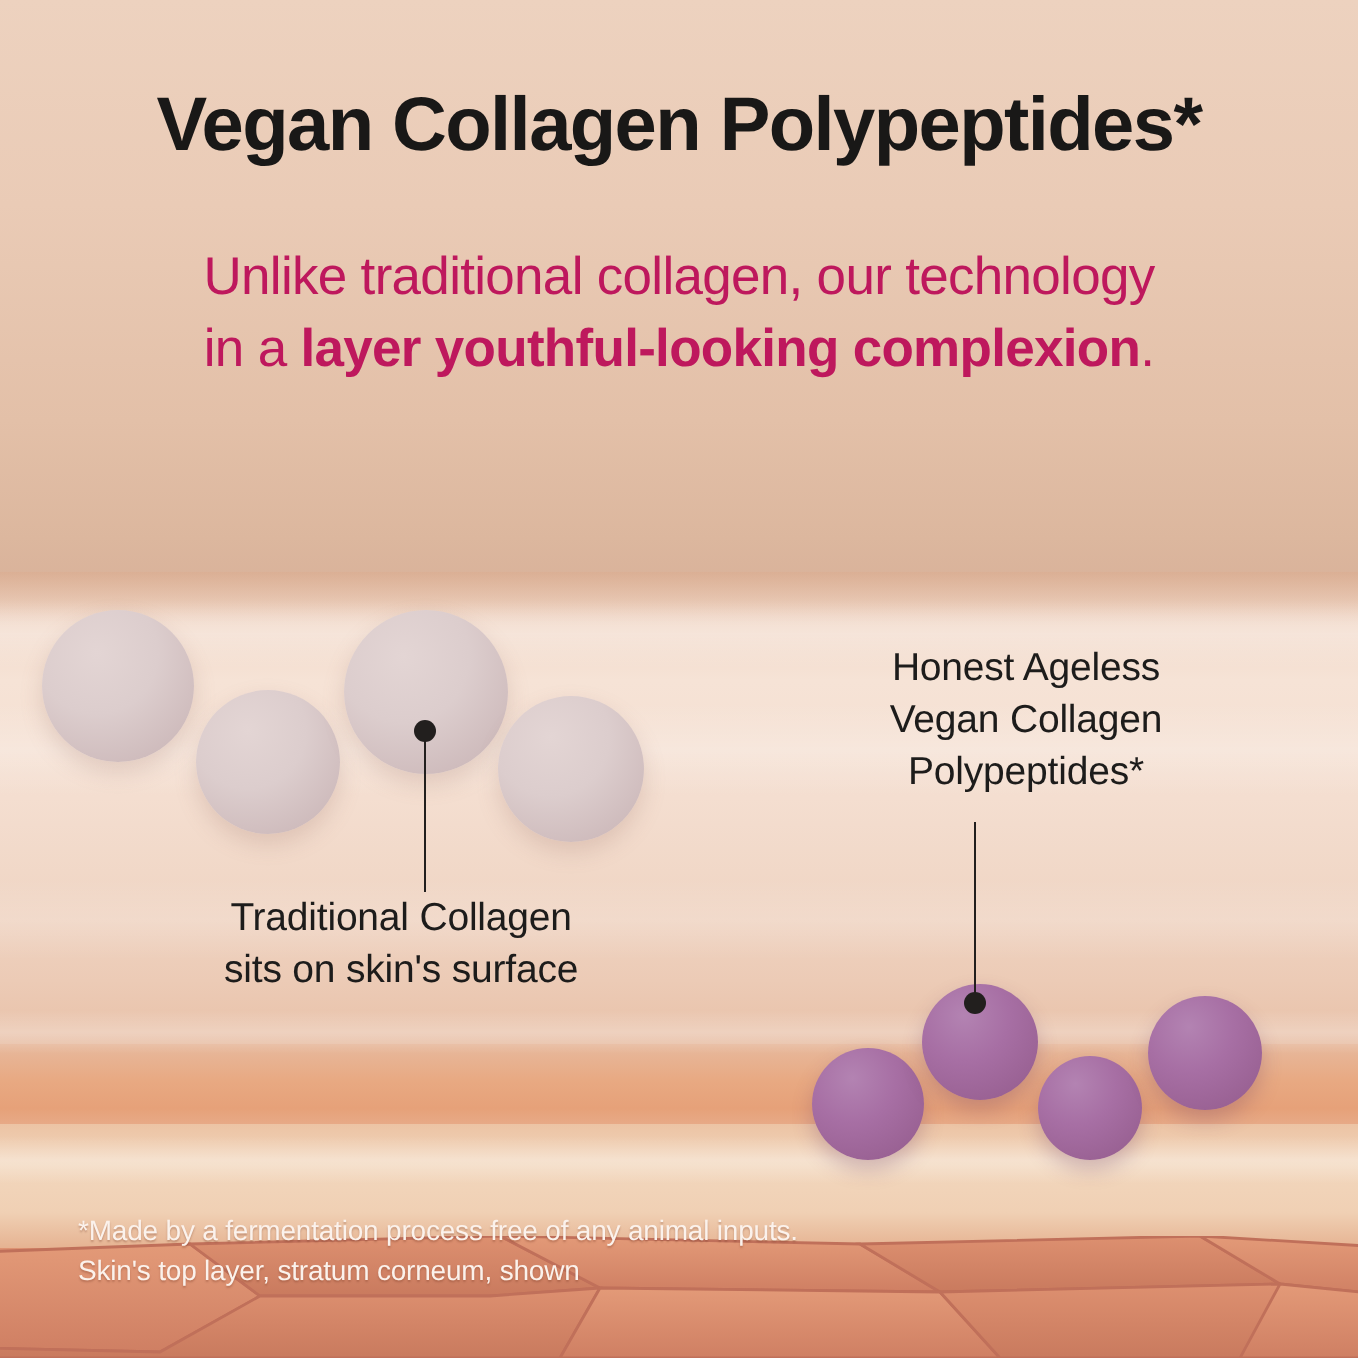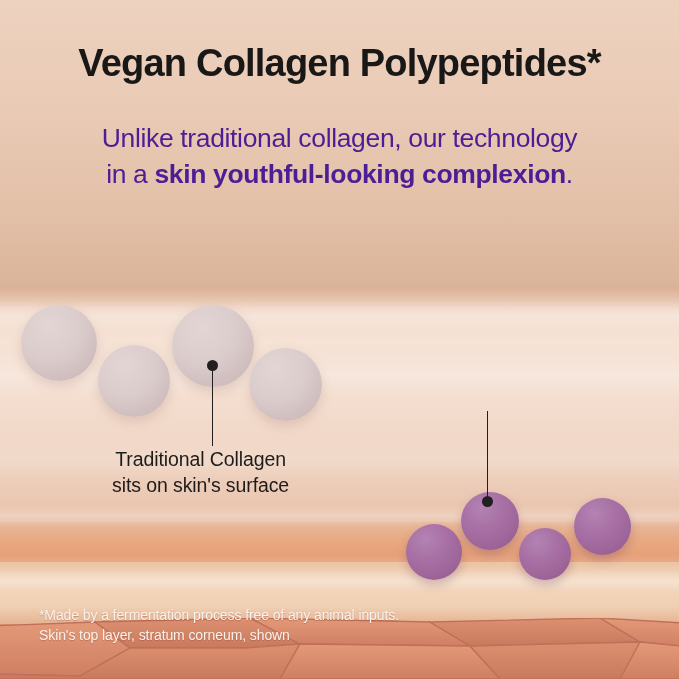--- a/index.html
+++ b/index.html
@@ -87,21 +87,21 @@
     color: #191817;
     line-height: 1.05;
   }
   .subhead {
     position: absolute;
     left: 0; right: 0;
     top: 120px;
     text-align: center;
     font-size: 26.5px;
     font-weight: 400;
-    color: #4c1d95;
+    color: #be185d;
     line-height: 1.36;
     letter-spacing: -0.35px;
   }
   .subhead b { font-weight: 700; }
 
   .callout {
     position: absolute;
     color: #1d1c1b;
     font-size: 19.5px;
     line-height: 1.33;
@@ -186,38 +186,41 @@
       <polygon points="300,26 470,28 500,61 280,61" fill="url(#cg1)"></polygon>
       <polygon points="470,28 640,24 660,50 620,61 500,61" fill="url(#cg2)"></polygon>
       <polygon points="640,24 700,30 700,61 620,61" fill="url(#cg1)"></polygon>
     </g>
   </svg>
 
   <div class="headline">Vegan Collagen Polypeptides*</div>
 
   <div class="subhead">
     <div>Unlike traditional collagen, our technology</div>
-    <div><span>in a </span><b>skin youthful-looking complexion</b><span>.</span></div>
+    <div><span>in a </span><b>layer youthful-looking complexion</b><span>.</span></div>
   </div>
 
   <div class="mol mol-trad" style="left:21px;top:305px;width:76px;height:76px;"></div>
   <div class="mol mol-trad" style="left:98px;top:345px;width:72px;height:72px;"></div>
   <div class="mol mol-trad" style="left:172px;top:305px;width:82px;height:82px;"></div>
   <div class="mol mol-trad" style="left:249px;top:348px;width:73px;height:73px;"></div>
 
   <div class="mol mol-vegan" style="left:406px;top:524px;width:56px;height:56px;"></div>
   <div class="mol mol-vegan" style="left:461px;top:492px;width:58px;height:58px;"></div>
   <div class="mol mol-vegan" style="left:519px;top:528px;width:52px;height:52px;"></div>
   <div class="mol mol-vegan" style="left:574px;top:498px;width:57px;height:57px;"></div>
 
   <div class="leader" style="left:211.5px;top:368px;height:78px;"></div>
   <div class="leader-dot" style="left:207px;top:360px;"></div>
 
   <div class="leader" style="left:486.5px;top:411px;height:91px;"></div>
   <div class="leader-dot" style="left:482px;top:496px;"></div>
 
   <div class="callout callout-left">Traditional Collagen
 sits on skin's surface</div>
+  <div class="callout callout-right">Honest Ageless
+Vegan Collagen
+Polypeptides*</div>
 
   <div class="footnote">*Made by a fermentation process free of any animal inputs.
 Skin's top layer, stratum corneum, shown</div>
 
 </div>
 
 </body></html>

